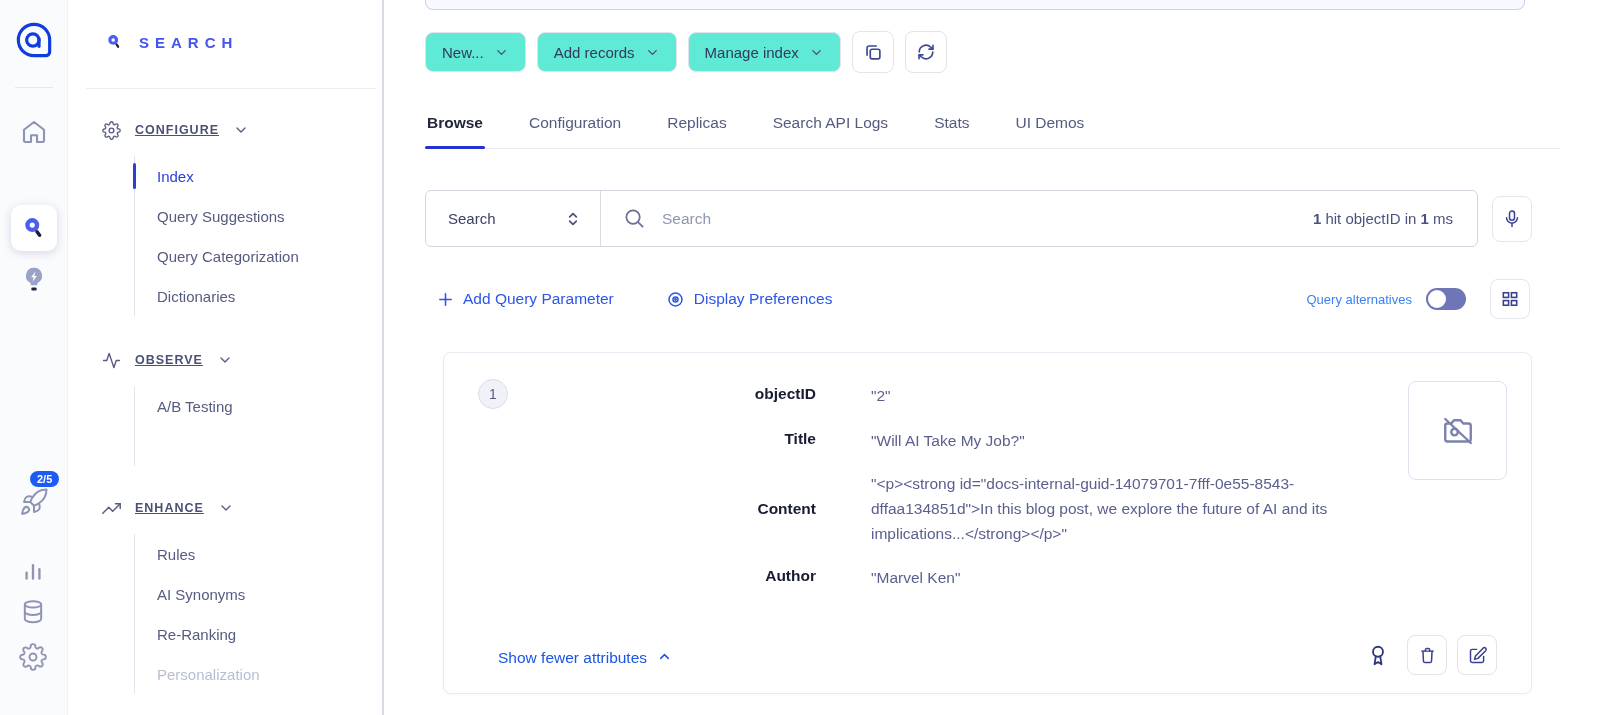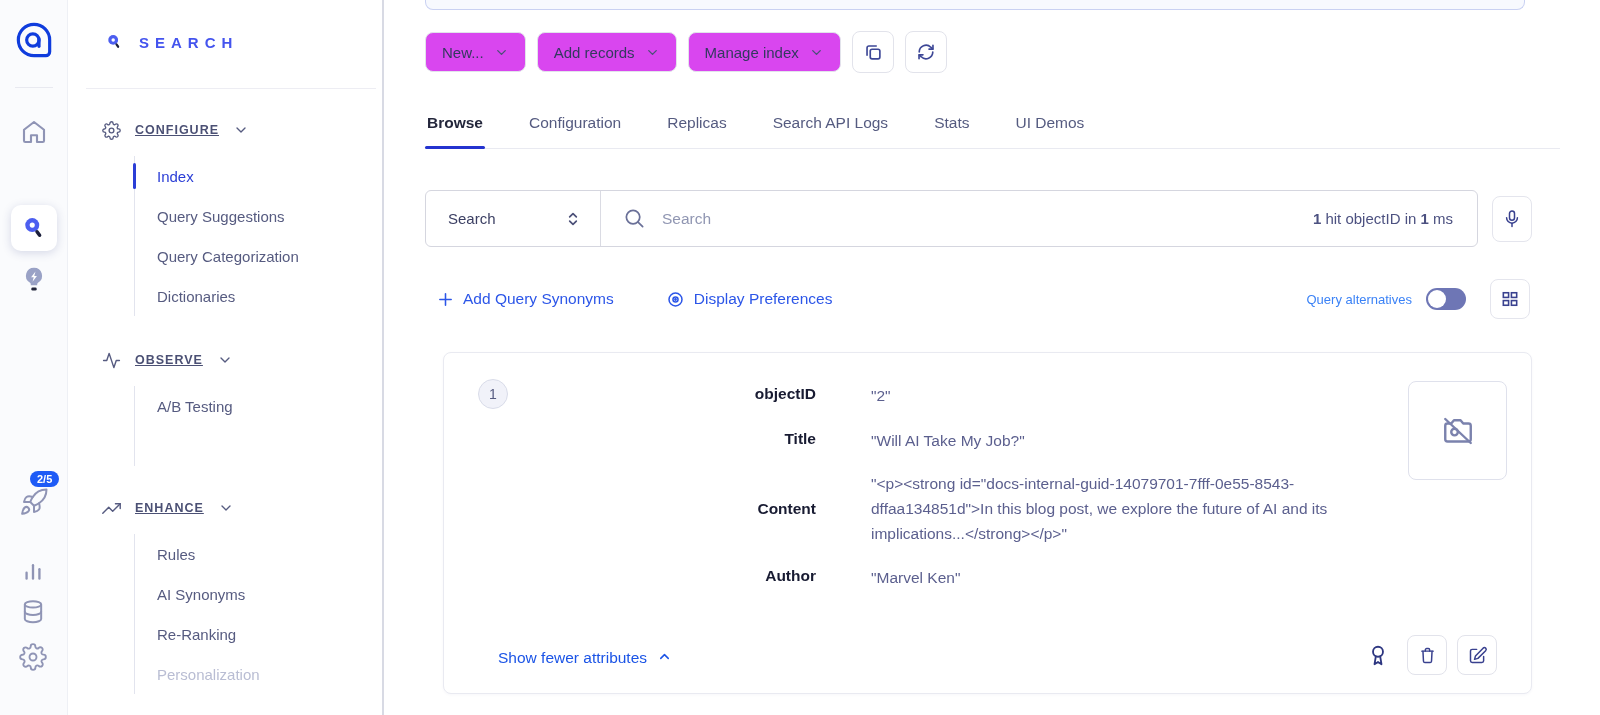--- a/index.html
+++ b/index.html
@@ -29,21 +29,21 @@
   .sb-list li { position:relative; height:40px; display:flex; align-items:center; padding-left:22px; font-size:15px; color:#565b80; cursor:pointer; }
   .sb-list li.active { color:#2b3ed6; }
   .sb-list li.active::before { content:""; position:absolute; left:-2px; top:7px; bottom:7px; width:3px; background:#2b3ed6; border-radius:2px; }
   .sb-list li.disabled { color:#b9bdd3; }
 
   
   .main { position:absolute; left:386px; top:0; right:0; bottom:0; background:#fff; }
   .index-cutoff { position:absolute; left:39px; top:0; width:1100px; height:10px; background:#f7f9fe; border:1px solid #c9d1f2; border-top:none; border-radius:0 0 8px 8px; }
 
   .toolbar { position:absolute; left:39px; top:31px; display:flex; gap:11px; align-items:center; }
-  .btn { height:40px; background:#d946ef; border:1px solid #e2e3eb; border-radius:8px; display:flex; align-items:center; gap:10px; padding:0 16px; font-size:15px; color:#33395f; cursor:pointer; }
+  .btn { height:40px; background:#5eead4; border:1px solid #e2e3eb; border-radius:8px; display:flex; align-items:center; gap:10px; padding:0 16px; font-size:15px; color:#33395f; cursor:pointer; }
   .btn .chev { color:#4b5078; }
   .icon-btn { width:42px; height:42px; background:#fff; border:1px solid #e2e3eb; border-radius:8px; display:flex; align-items:center; justify-content:center; color:#3d4796; cursor:pointer; }
 
   .tabs { position:absolute; left:39px; right:40px; top:106px; border-bottom:1px solid #e9eaf1; display:flex; gap:42px; }
   .tab { position:relative; padding:8px 2px 16px; font-size:15.5px; color:#555b80; cursor:pointer; }
   .tab.active { color:#23263b; font-weight:600; }
   .tab.active::after { content:""; position:absolute; left:0; right:0; bottom:-1px; height:3px; background:#2433cf; border-radius:2px; }
 
   .search-row { position:absolute; left:39px; top:190px; width:1053px; height:57px; border:1px solid #d5d6df; border-radius:6px; background:#fff; display:flex; align-items:stretch; }
   .search-mode { width:175px; border-right:1px solid #dadbe3; display:flex; align-items:center; justify-content:space-between; padding:0 17px 0 22px; cursor:pointer; }
@@ -305,21 +305,21 @@
       <line x1="12" y1="17" x2="12" y2="21"></line>
     </svg>
   </button>
 
   <div class="prefs-row">
     <div class="link">
       <svg viewBox="0 0 24 24" width="17" height="17" fill="none" stroke="currentColor" stroke-width="2.2" stroke-linecap="round">
           <line x1="12" y1="4" x2="12" y2="20"></line>
           <line x1="4" y1="12" x2="20" y2="12"></line>
         </svg>
-      <span>Add Query Synonyms</span>
+      <span>Add Query Parameter</span>
     </div>
     <div class="link">
       <svg viewBox="0 0 24 24" width="19" height="19" fill="none" stroke="currentColor" stroke-width="1.9">
         <circle cx="12" cy="12" r="8.2"></circle>
           <circle cx="12" cy="12" r="3.2"></circle>
           <circle cx="12" cy="12" r="0.8" fill="currentColor"></circle>
       </svg>
       <span>Display Preferences</span>
     </div>
     <div class="right-cluster">

